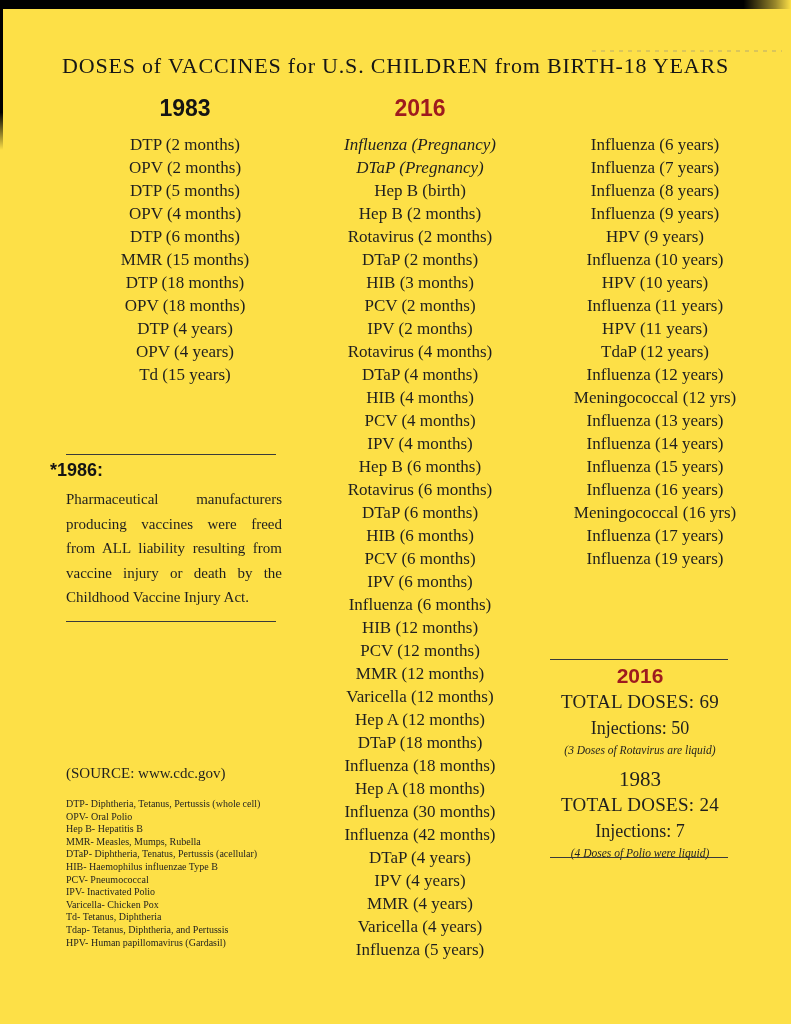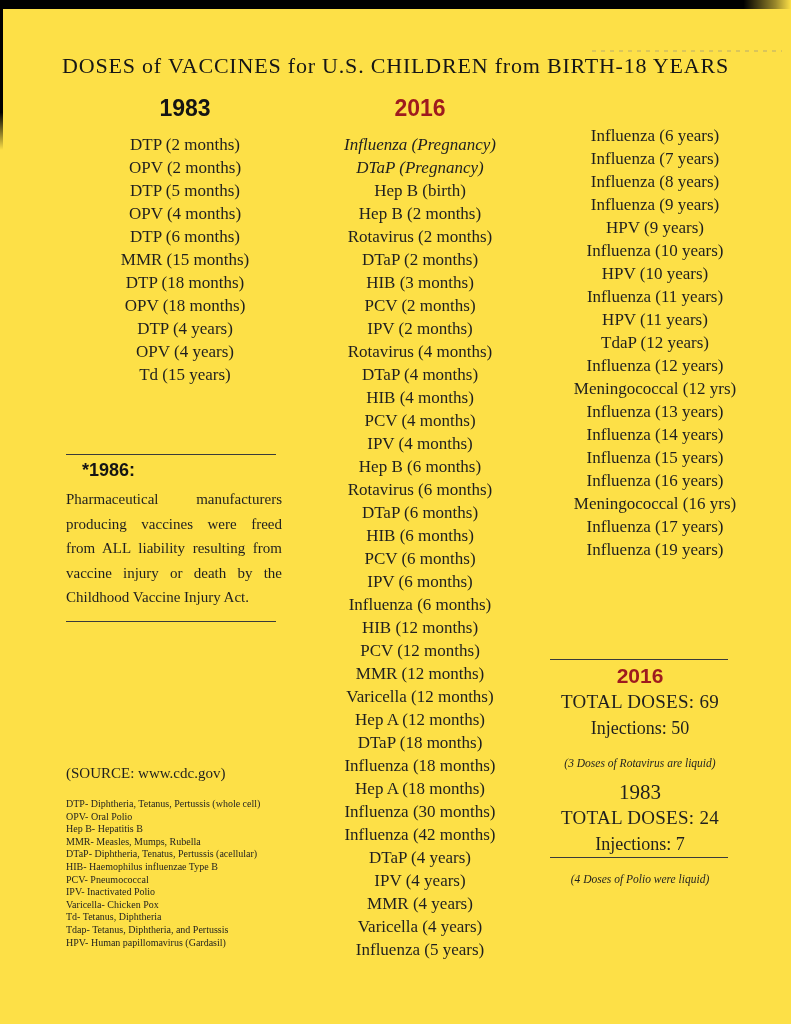--- a/index.html
+++ b/index.html
@@ -18,44 +18,44 @@
   
   .year-hdr{width:240px;text-align:center;font-family:"Liberation Sans",sans-serif;
             font-weight:bold;font-size:23px;color:#141414;}
   .hdr-1983{left:65px;top:95px;}
   .hdr-2016{left:300px;top:95px;color:var(--accent,#9e1b1e);}
   
   .dose-list{font-size:17px;text-align:center;}
   .dose-list>div{line-height:23px;height:23px;white-space:nowrap;}
   .list-1983{left:65px;top:133px;width:240px;}
   .list-2016a{left:300px;top:133px;width:240px;}
-  .list-2016b{left:545px;top:124px;width:220px;}
+  .list-2016b{left:545px;top:133px;width:220px;}
   .italic{font-style:italic;}
   
   .rule{height:1px;background:#3a3a3a;}
   .note-rule-top{left:66px;top:454px;width:210px;}
-  .note-heading{left:82px;top:460px;font-family:"Liberation Sans",sans-serif;
+  .note-heading{left:50px;top:460px;font-family:"Liberation Sans",sans-serif;
                 font-weight:bold;font-size:18px;color:#141414;}
   .note-body{left:66px;top:487px;width:216px;font-size:15px;line-height:24.5px;
              text-align:justify;}
   .note-rule-bottom{left:66px;top:621px;width:210px;}
   
   .source{left:66px;top:765px;font-size:15px;}
   .abbrev-list{left:66px;top:798px;width:260px;font-size:10px;}
   .abbrev-list>div{line-height:12.6px;white-space:nowrap;}
   
   .totals-rule-top{left:550px;top:659px;width:178px;}
   .totals-rule-bottom{left:550px;top:857px;width:178px;}
   .totals{left:545px;top:664px;width:190px;text-align:center;}
   .totals .yr-red{font-family:"Liberation Sans",sans-serif;font-weight:bold;font-size:21px;
                   line-height:24px;color:var(--accent,#9e1b1e);}
   .totals .yr-serif{font-size:21px;line-height:24px;margin-top:9px;}
   .totals .tot{font-size:19px;line-height:24px;margin-top:2px;letter-spacing:.3px;}
   .totals .inj{font-size:18px;line-height:24px;margin-top:2px;}
-  .totals .nte{font-size:11.5px;line-height:15px;margin-top:16px;font-style:italic;}
+  .totals .nte{font-size:11.5px;line-height:15px;margin-top:3px;font-style:italic;}
 </style>
 </head>
 <body>
 
 <div class="page">
 
   <div class="abs top-bar"></div>
   <div class="abs left-edge"></div>
   <div class="abs scan-noise"></div>
 

